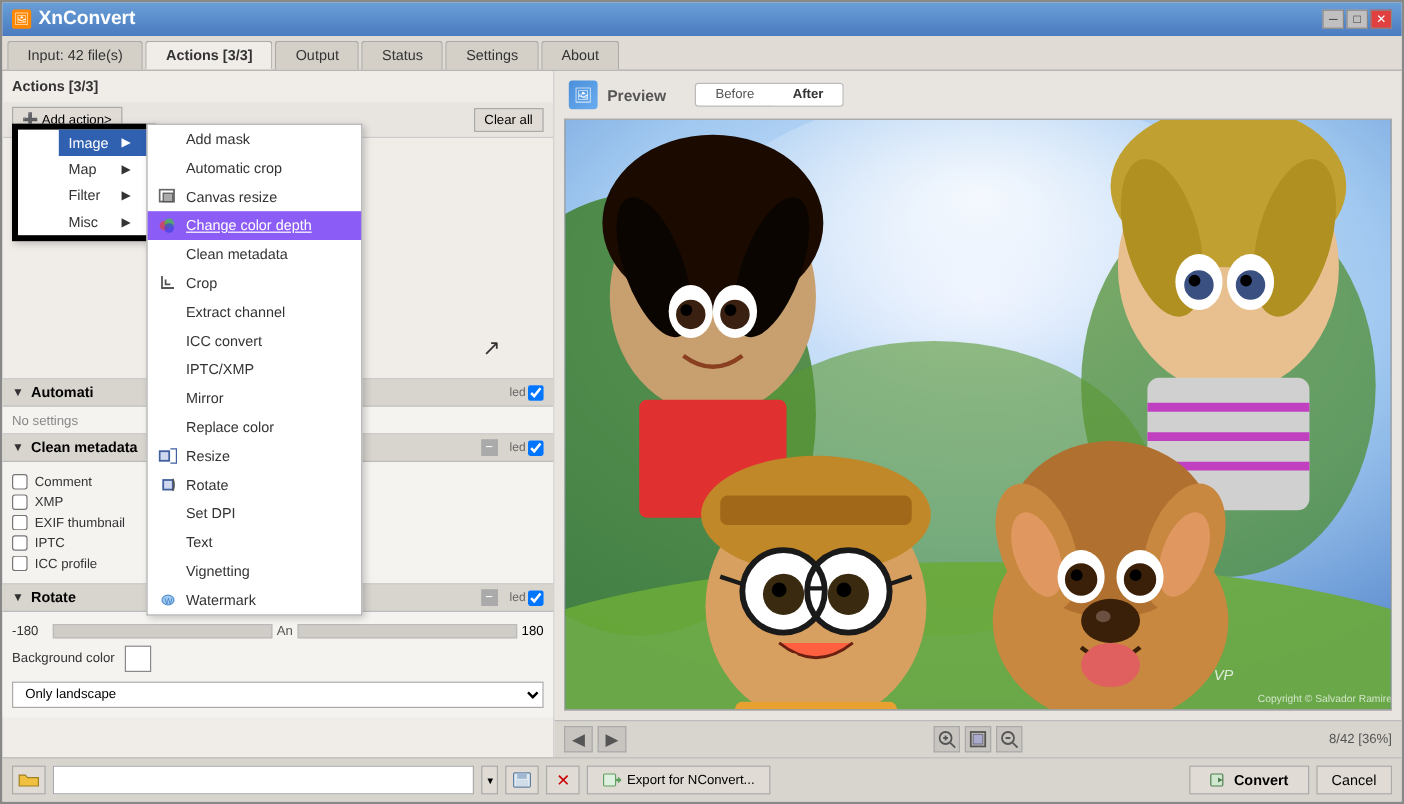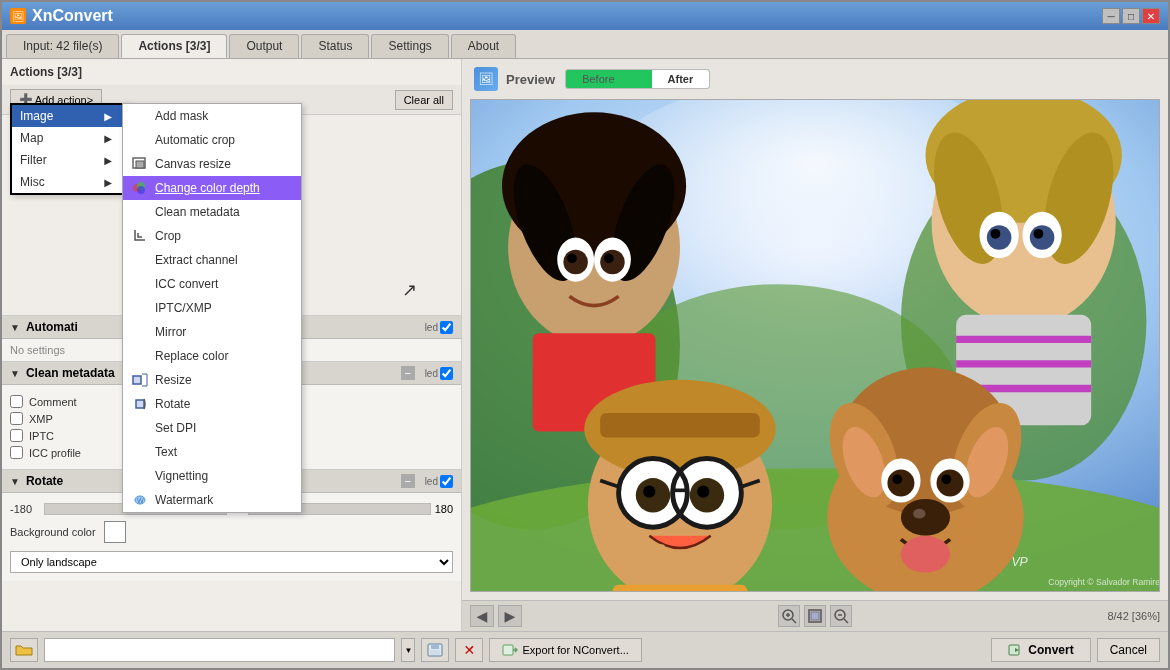--- a/index.html
+++ b/index.html
@@ -213,24 +213,25 @@
       left: 0;
       right: 0;
       bottom: 0;
       z-index: 100;
     }
     .main-menu {
       position: absolute;
       top: 44px;
       left: 8px;
       background: white;
-      border: 2px solid #000000;
+      border: 5px solid #000000;
       box-shadow: 2px 2px 6px rgba(0,0,0,0.2);
       min-width: 120px;
       z-index: 200;
+      padding-left: 34px;
     }
     .menu-item {
       display: flex;
       align-items: center;
       justify-content: space-between;
       padding: 4px 16px 4px 8px;
       cursor: pointer;
       font-size: 12px;
       color: #333;
     }
@@ -287,26 +288,25 @@
       background: linear-gradient(135deg, #4a90d9, #6aacf0);
       border-radius: 3px;
       display: flex;
       align-items: center;
       justify-content: center;
       color: white;
       font-size: 12px;
     }
     .preview-tabs {
       display: flex;
-      margin-left: 2px;
-      background: #22c55e;
+      margin-left: 16px;
+      background: #ffffff;
       border: 1px solid #bbb;
       border-radius: 3px;
       overflow: hidden;
-      gap: 21px;
     }
     .preview-tab {
       padding: 3px 16px;
       cursor: pointer;
       font-size: 11px;
       color: #555;
     }
     .preview-tab.active {
       background: white;
       color: #333;
@@ -642,20 +642,24 @@
           </div>
         </div>
         <div class="section-content">
           <div class="checkbox-row">
             <input type="checkbox" style="">
             <span>Comment</span>
           </div>
           <div class="checkbox-row">
             <input type="checkbox" style="">
             <span>XMP</span>
+          </div>
+          <div class="checkbox-row">
+            <input type="checkbox" style="">
+            <span>EXIF thumbnail</span>
           </div>
           <div class="checkbox-row">
             <input type="checkbox" style="">
             <span>IPTC</span>
           </div>
           <div class="checkbox-row">
             <input type="checkbox" style="">
             <span>ICC profile</span>
           </div>
         </div>

